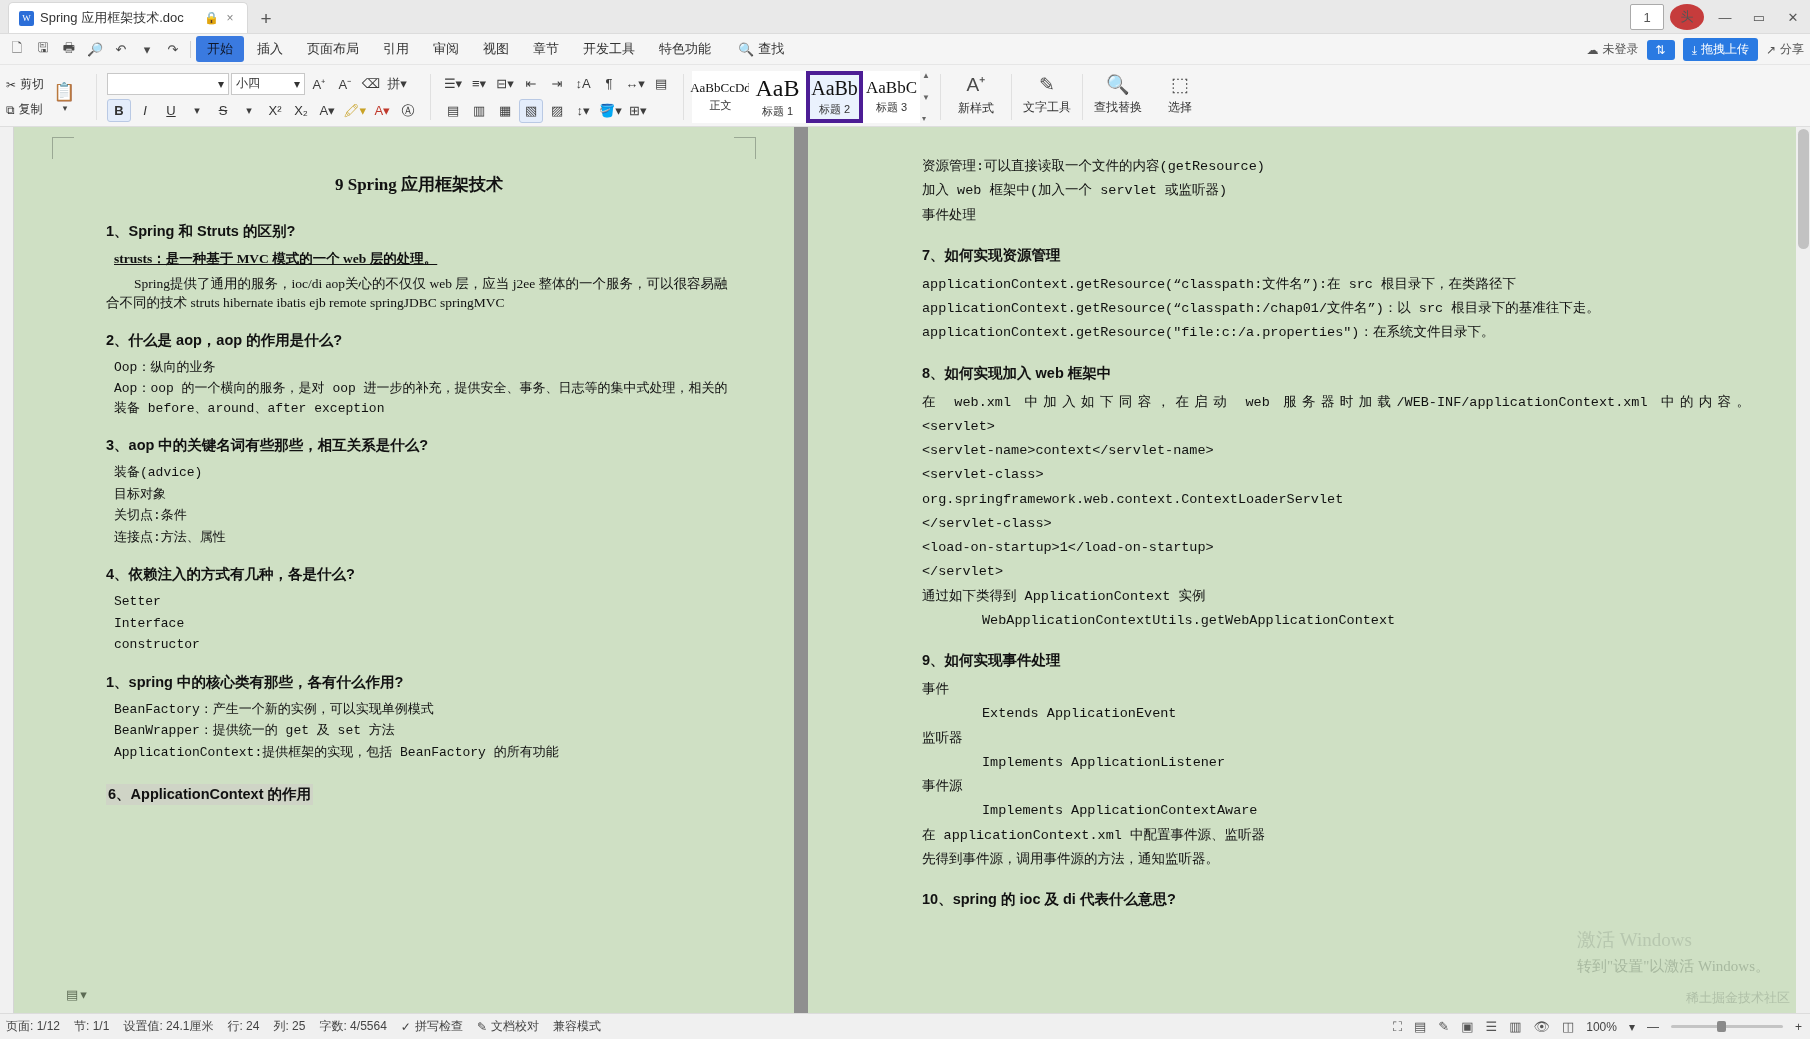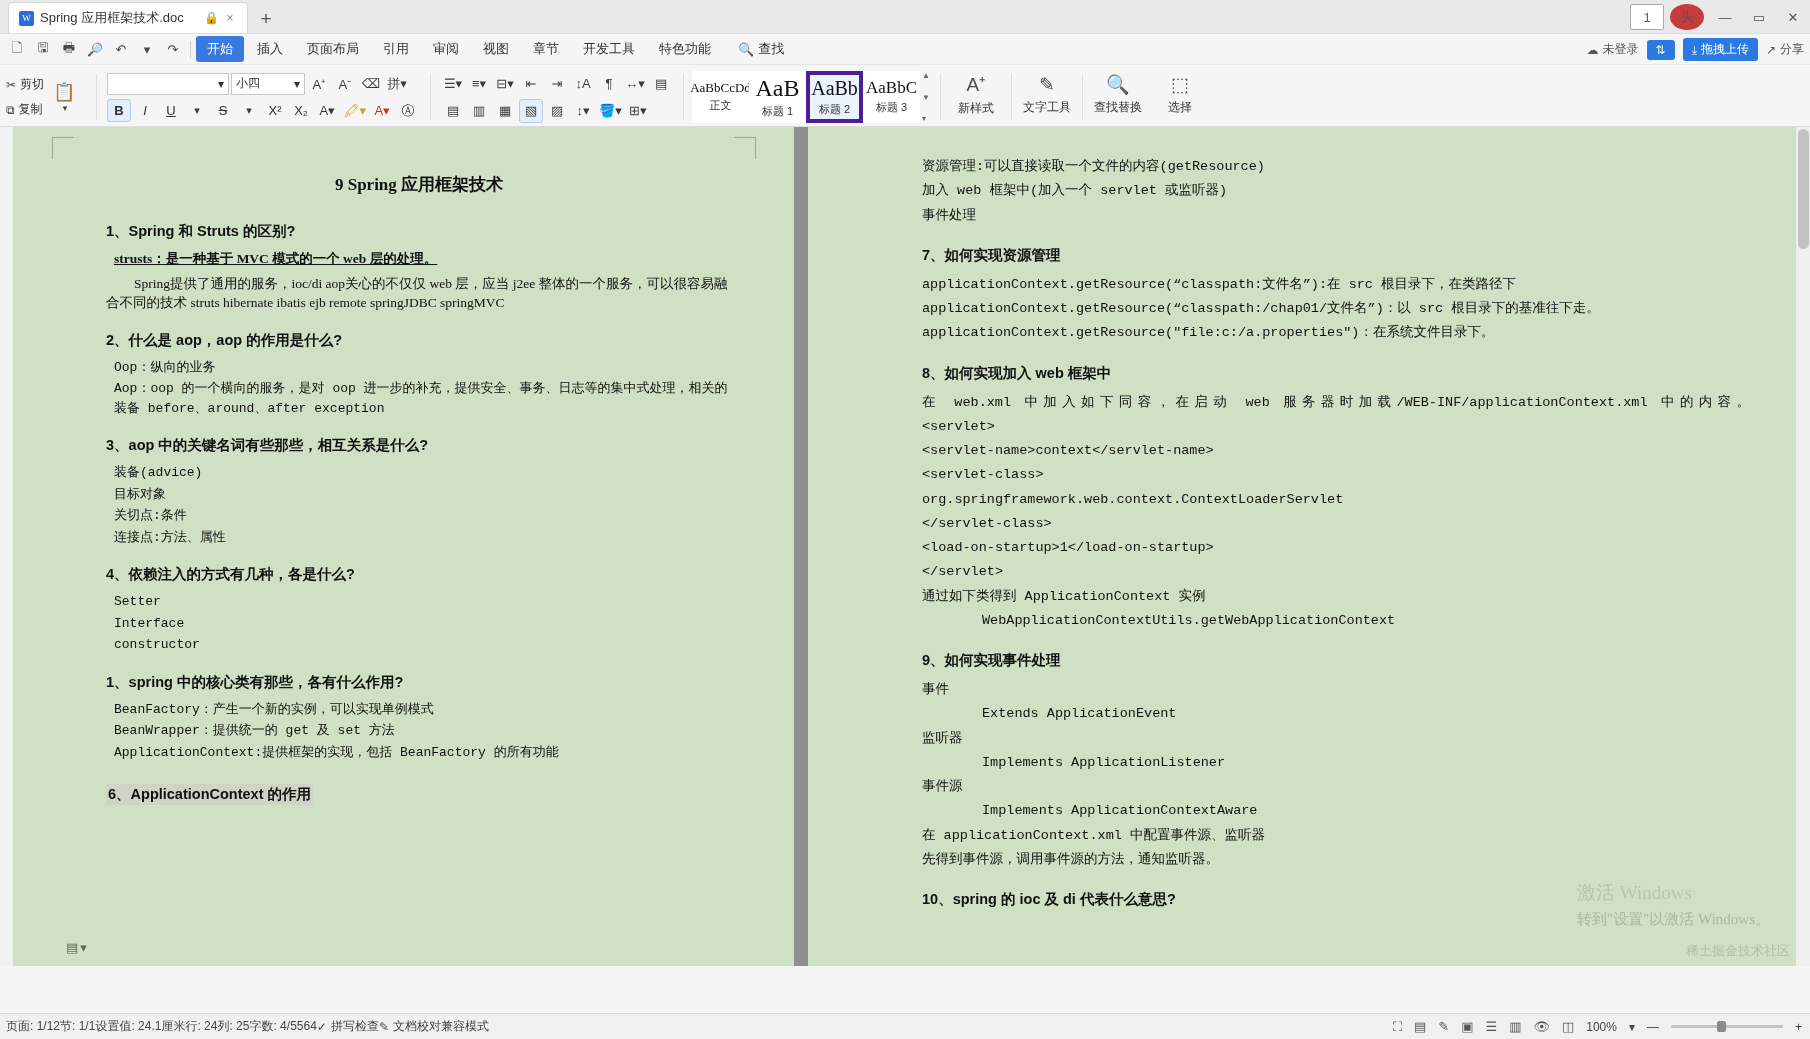--- a/index.html
+++ b/index.html
@@ -82,21 +82,21 @@
   .qa-icon {
     width: 26px; height: 24px; display: flex; align-items: center; justify-content: center;
     font-size: 13px; color: #4a4a4a;
   }
   .qa-sep { width: 1px; height: 17px; background: #d0d0d0; margin: 0 4px; }
   .menu-item {
     padding: 4px 11px; font-size: 13px; color: #333;
     border-radius: 3px; margin: 0 1px; white-space: nowrap;
   }
   .menu-item.active {
-    background: #3a7ae0; color: #ffffff; font-family: Liberation Mono, monospace;
+    background: #3a7ae0; color: #0f172a; font-family: Liberation Mono, monospace;
   }
   .menu-find {
     display: flex; align-items: center; gap: 4px;
     font-size: 13px; color: #333; padding: 3px 9px; margin-left: 6px;
   }
   .menurow-right {
     position: absolute; right: 6px; top: 0; height: 31px;
     display: flex; align-items: center; gap: 8px; font-size: 12px; color: #555;
   }
   .pill-blue {
@@ -241,21 +241,21 @@
   .watermark .big { font-size: 19px; color: #b7c7af; }
   .wm-site {
     position: absolute; right: 20px; bottom: 6px;
     color: #b0c0a8; font-size: 13px;
   }
 
   
   .status {
     height: 26px; background: #f0f0f0; border-top: 1px solid #dcdcdc;
     display: flex; align-items: center; font-size: 12px; color: #444;
-    padding: 0 6px; position: relative; margin-top: 47px;
+    padding: 0 6px; gap: 14px; position: relative;
   }
   .status .it { white-space: nowrap; display: flex; align-items: center; gap: 4px; }
   .status-right {
     position: absolute; right: 8px; display: flex; align-items: center; gap: 12px;
   }
   .view-ic { font-size: 13px; color: #555; }
   .zoom-slider {
     width: 112px; height: 3px; background: #c4c4c4; position: relative; border-radius: 2px;
   }
   .zoom-knob {

